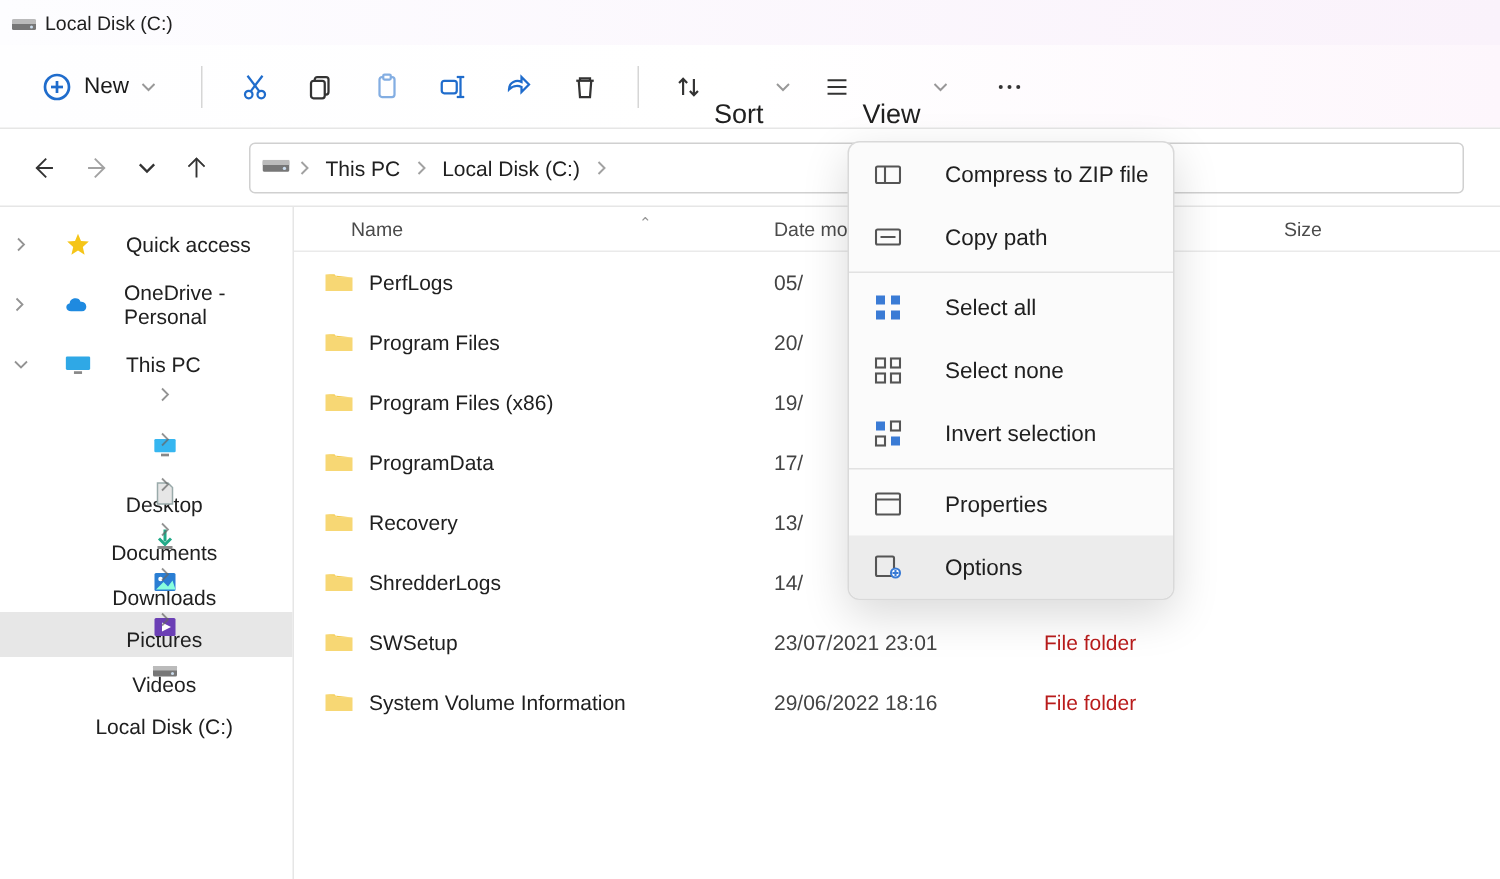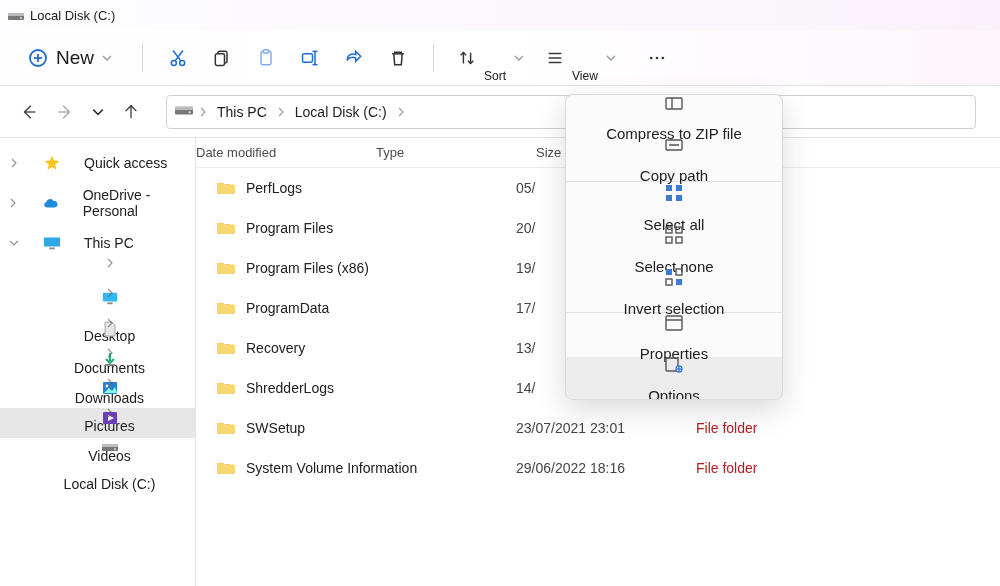--- a/index.html
+++ b/index.html
@@ -33,27 +33,27 @@
     padding: 0 22px;
     gap: 22px;
     border-bottom: 1px solid #e6e6e6;
     background: linear-gradient(to right, #fefeff 0%, #fff 50%, #fdf6fc 100%);
   }
   .new-btn {
     display: flex; align-items: center; gap: 8px;
     color: #1a1a1a; cursor: pointer; padding: 4px 6px; border-radius: 4px;
   }
   .new-btn svg { stroke: #1f6ccc; }
-  .new-btn .label { font-size: 19px; }
+  .new-btn .label { font-size: 15px; }
   .new-btn .chev { opacity: .6; }
   .tsep { width:1px; height:28px; background:#d6d6d6; margin: 0 2px; }
   .ticon-btn { width: 22px; height: 22px; display:flex; align-items:center; justify-content:center; cursor:pointer; }
   .ticon-btn svg { width: 20px; height: 20px; }
   .labeled { display:flex; align-items:center; gap:8px; cursor:pointer; }
-  .labeled .label { font-size: 12px; margin-top: 37px; }
+  .labeled .label { font-size: 18px; margin-top: 37px; }
   .labeled .chev { opacity:.6; }
   .toolbar-right { margin-left: 8px; display:flex; align-items:center; gap: 28px; }
 
   .navrow {
     height: 52px;
     display: flex; align-items: center;
     padding: 0 12px;
     gap: 8px;
     border-bottom: 1px solid #e6e6e6;
   }
@@ -110,22 +110,22 @@
     left: 565px; top: 94px;
     width: 218px;
     background:#fbfbfb;
     border: 1px solid #d9d9d9;
     border-radius: 8px;
     box-shadow: 0 10px 30px rgba(0,0,0,0.15);
     overflow:hidden;
     z-index: 50;
   }
   .menu-item {
-    height: 42px; display:flex; align-items:center; gap: 14px;
-    padding: 0 16px; font-size: 15px; cursor:pointer;flex-direction:column;
+    height: 42px; display:flex; align-items:center; gap: 28px;
+    padding: 0 16px; font-size: 15px; cursor:pointer;
   }
   .menu-item .micon { width:20px; height:20px; display:flex; align-items:center; justify-content:center; }
   .menu-item.hover { background:#ececec; }
   .menu-sep { height:1px; background:#e2e2e2; margin: 2px 0; }
 
   .disk-ico { display:inline-block; }
 </style>
 </head>
 <body>
 
@@ -411,20 +411,24 @@
             <rect x="0" y="3" width="16" height="3" fill="#bbb"></rect>
             <circle cx="13" cy="8" r="1" fill="#cde"></circle>
           </svg>
         </span>
       <span>Local Disk (C:)</span>
     </div>
   </div>
 
   <div class="list">
     <div class="list-head">
+      <div class="col-name">
+        <span>Name</span>
+        <span class="sortind">⌃</span>
+      </div>
       <div class="col-date">
         <span>Date modified</span>
       </div>
       <div class="col-type">
         <span>Type</span>
       </div>
       <div class="col-size">
         <span>Size</span>
       </div>
     </div>

